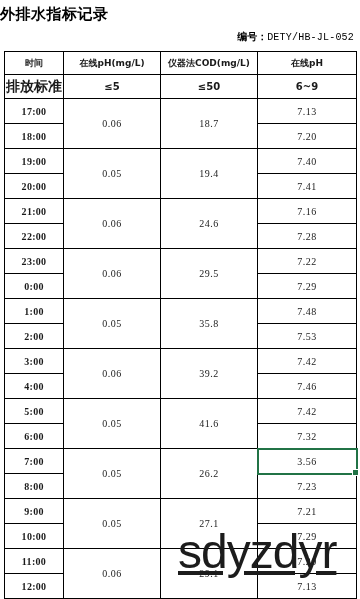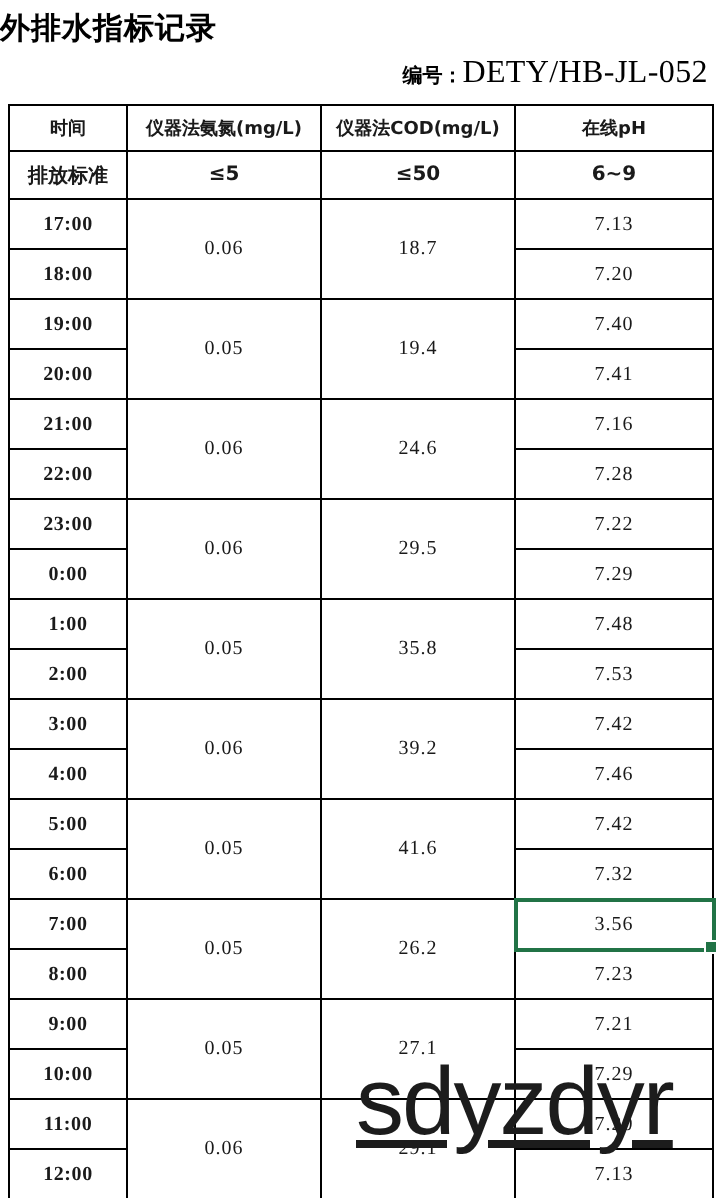--- a/index.html
+++ b/index.html
@@ -33,22 +33,22 @@
     line-height: 16px;
     font-family: "Liberation Serif", "DejaVu Serif", serif;
     margin-top: 5px;
   }
   #doc-code-label {
     font-family: "DejaVu Sans", "Liberation Sans", sans-serif;
     font-weight: bold;
     font-size: 10px;
   }
   #doc-code-value {
-    font-family: Liberation Serif, serif;
-    font-size: 16px;
+    font-family: Liberation Mono, monospace;
+    font-size: 10px;
     letter-spacing: 0.2px;
   }
 
   table.record-table {
     border-collapse: collapse;
     width: 352px;
     margin: 5px 0 0 4px;
     table-layout: fixed;
   }
   table.record-table td,
@@ -80,21 +80,21 @@
     font-size: 10px;
   }
 
   tr.standard-row td {
     height: 23px;
     font-family: "DejaVu Sans", "Liberation Sans", sans-serif;
     font-weight: bold;
     font-size: 10px;
   }
   tr.standard-row td.std-label {
-    font-size: 10px;
+    font-size: 14px;
   }
 
   tr.data-row td {
     height: 24px;
   }
   td.time-cell {
     font-family: "DejaVu Sans", "Liberation Sans", sans-serif;
     font-weight: bold;
     font-size: 10px;
     letter-spacing: 0.3px;
@@ -150,21 +150,21 @@
 <table class="record-table">
   <colgroup>
     <col class="c-time">
     <col class="c-nh3">
     <col class="c-cod">
     <col class="c-ph">
   </colgroup>
   <thead>
     <tr class="header-row">
       <th class="h-time">时间</th>
-      <th class="h-nh3">仪器法氨氮(mg/L)</th>
+      <th class="h-nh3">在线pH(mg/L)</th>
       <th class="h-cod">仪器法COD(mg/L)</th>
       <th class="h-ph">在线pH</th>
     </tr>
   </thead>
   <tbody id="table-body">
     <tr class="standard-row">
       <td class="std-label">排放标准</td>
       <td>≤5</td>
       <td>≤50</td>
       <td>6~9</td>

